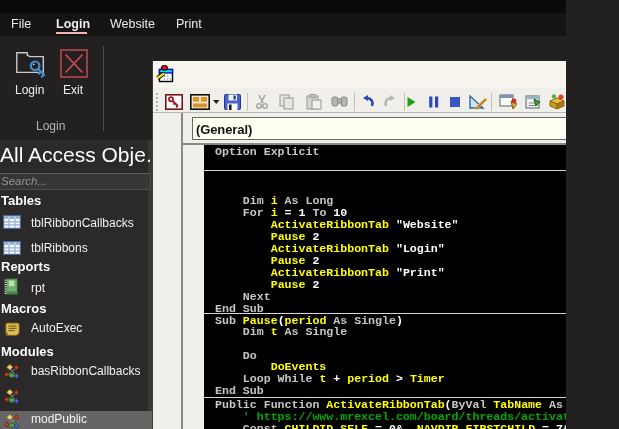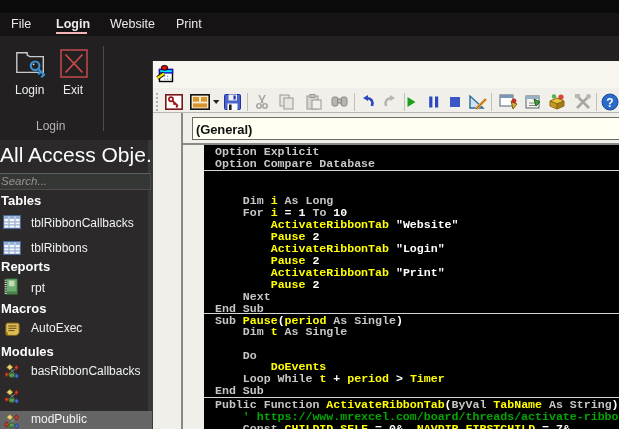--- a/index.html
+++ b/index.html
@@ -1,18 +1,18 @@
 <!DOCTYPE html>
 <html><head>
 <meta charset="utf-8">
 <style>
   * { margin:0; padding:0; box-sizing:border-box; }
   html,body { width:619px; height:429px; overflow:hidden; background:#232021; font-family:"Liberation Sans",sans-serif; }
   .abs { position:absolute; }
-  #stage { position:relative; width:619px; height:429px; overflow:hidden; }
+  #stage { position:relative; width:566px; height:429px; overflow:hidden; }
   
   #titlebar { left:0; top:0; width:619px; height:13px; background:#0a0a0a; }
   #tabrow { left:0; top:13px; width:619px; height:23px; background:#161314; }
   .tab { position:absolute; top:4px; color:#eceaea; font-size:12.5px; }
   #ribbon { left:0; top:36px; width:619px; height:104px; background:#232021; }
   #navpane { left:0; top:140px; width:152px; height:289px; background:#2b2929; }
   .navtitle { position:absolute; left:0px; top:143px; color:#fdfdfd; font-size:21px; white-space:nowrap; }
   .searchbox { position:absolute; left:0; top:173px; width:151px; height:17px; background:#343733; border-top:1px solid #5e5e5e; border-bottom:1px solid #4c4c4c; border-right:1px solid #4c4c4c; }
   .searchtxt { position:absolute; left:1px; top:175px; font-style:italic; color:#969390; font-size:11.5px; }
   .navhdr { position:absolute; left:1px; color:#fdfdfd; font-size:13px; font-weight:bold; }
@@ -262,21 +262,20 @@
 
   <div class="abs" id="comborow"></div>
   <div class="abs" id="combo"></div>
   <div class="abs" id="combotxt">(General)</div>
   <div class="abs" id="codeframe-v"></div>
   <div class="abs" id="codeframe-h"></div>
   <div class="abs" id="codemargin"></div>
   <div class="abs" id="codearea"></div>
 
   <div class="cl" style="top:144.5px;">Option Explicit</div>
-  <div class="cl" style="top:156.9px;">Option Compare Database</div>
   <div class="csep" style="top:169.5px;"></div>
   <div class="cl" style="top:193.6px;">    Dim <span class="y">i</span> As Long</div>
   <div class="cl" style="top:205.6px;">    For <span class="y">i</span> <span class="w">= 1</span> To <span class="w">10</span></div>
   <div class="cl" style="top:217.7px;">        <span class="y">ActivateRibbonTab</span> <span class="w">"Website"</span></div>
   <div class="cl" style="top:229.7px;">        <span class="y">Pause</span> <span class="w">2</span></div>
   <div class="cl" style="top:241.8px;">        <span class="y">ActivateRibbonTab</span> <span class="w">"Login"</span></div>
   <div class="cl" style="top:253.8px;">        <span class="y">Pause</span> <span class="w">2</span></div>
   <div class="cl" style="top:265.9px;">        <span class="y">ActivateRibbonTab</span> <span class="w">"Print"</span></div>
   <div class="cl" style="top:277.9px;">        <span class="y">Pause</span> <span class="w">2</span></div>
   <div class="cl" style="top:290.0px;">    Next</div>

